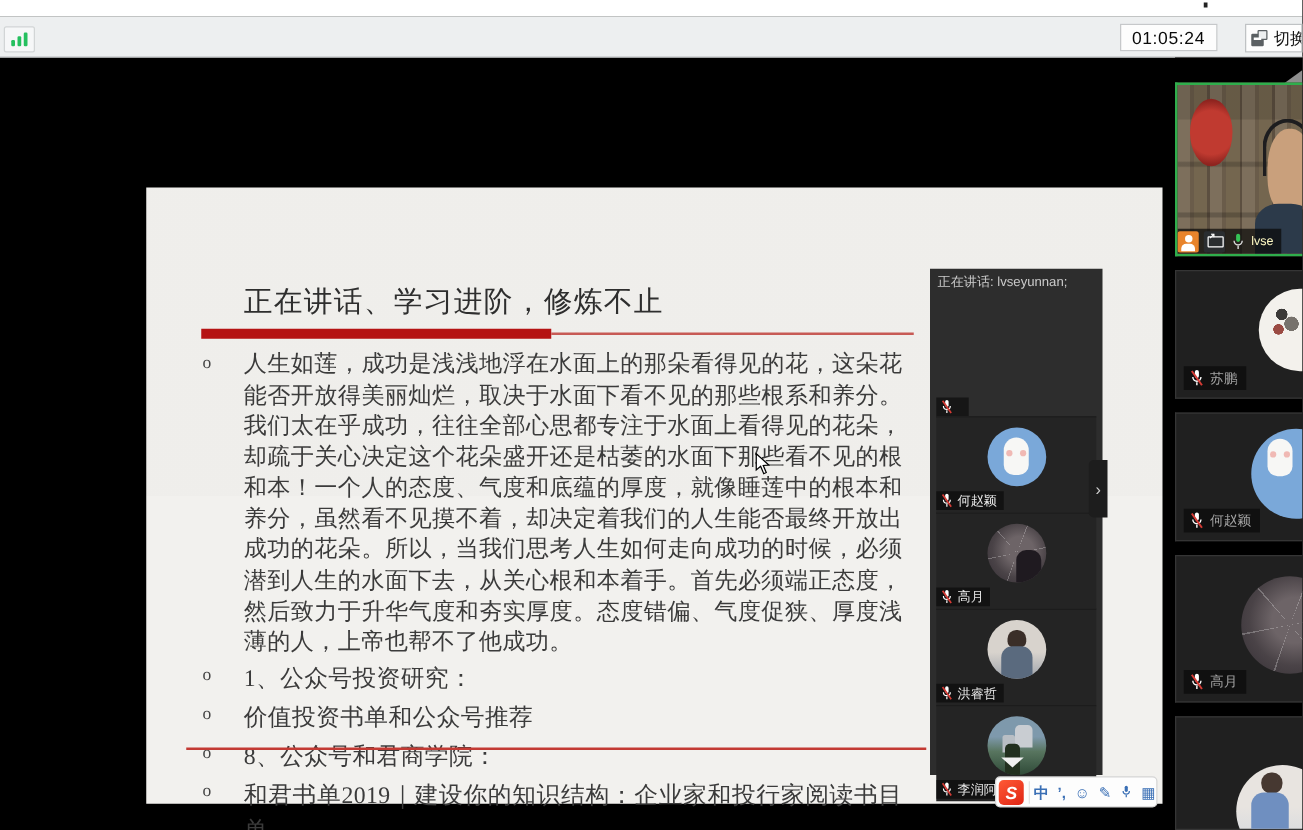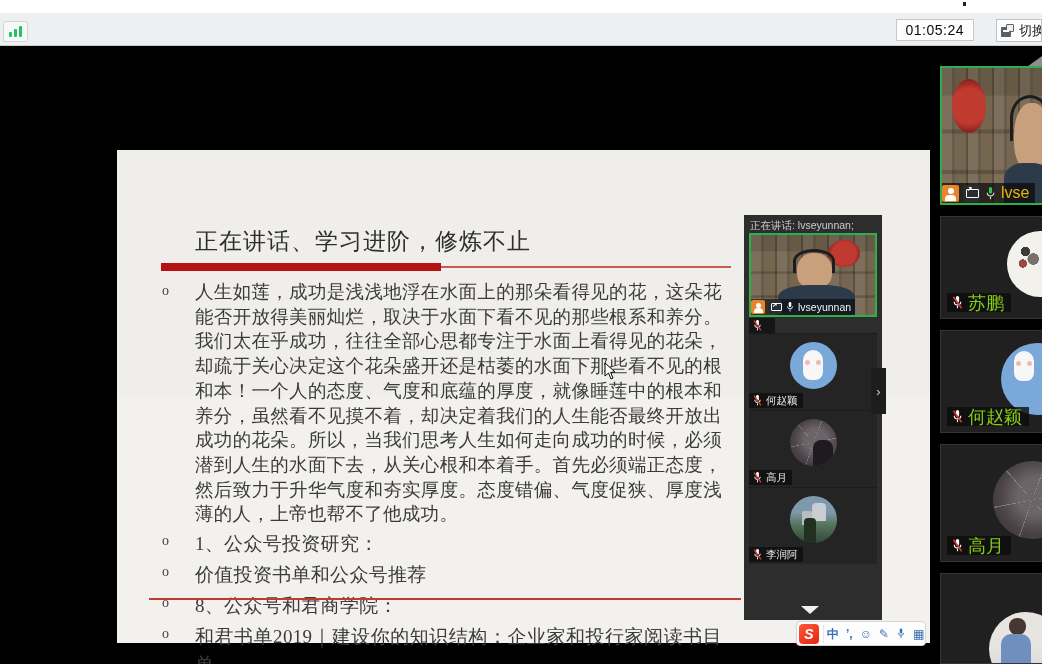--- a/index.html
+++ b/index.html
@@ -100,28 +100,28 @@
   .ime-logo { width:20px; height:20px; margin:0 4px 0 2px; background:linear-gradient(145deg,#ff5a36,#e02414); border-radius:4px; color:#fff; font-weight:bold; font-size:14px; display:flex; align-items:center; justify-content:center; font-style:italic; }
   .ime-items { display:flex; align-items:center; gap:7px; padding-left:3px; border-left:1px solid #e4e4e4; height:18px; }
   .ime-item { font-size:12px; color:#3a6fb5; font-weight:bold; line-height:1; }
 
   
   .sidebar { position:absolute; left:940px; top:46px; width:102px; height:618px; background:#000; }
   .collapse-tri { position:absolute; right:0px; top:10px; width:24px; height:16px; background:#8e8e8e; clip-path:polygon(100% 0, 8% 100%, 100% 100%); }
   .sb-tile { position:absolute; left:0; width:102px; background:#202020; border:1px solid #353535; border-right:none; overflow:hidden; }
   .sb-video { top:20px; height:139px; border:2px solid #2fae4c; border-right:none; background:#4a3d30; }
   .sb-label { position:absolute; left:0; bottom:0; height:20px; display:flex; align-items:center; gap:4px; background:rgba(10,10,10,0.72); padding:0 6px 0 0; }
-  .sb-label .txt { font-size:16px; color:#eab308; white-space:nowrap; }
+  .sb-label .txt { font-size:10px; color:#fef9c3; white-space:nowrap; }
   .badge-host.lg { width:17px; height:17px; }
   .badge-host.lg::before { left:5.5px; top:3px; width:6px; height:6px; }
   .badge-host.lg::after { left:3px; top:10px; width:11px; height:6px; }
   .badge-share.lg { width:17px; height:17px; }
   .badge-share.lg::before { left:3px; top:4px; width:11px; height:7px; }
   .sb-name-chip { position:absolute; left:6px; bottom:6px; height:19px; display:flex; align-items:center; gap:4px; background:rgba(12,12,12,0.8); padding:0 7px 0 4px; }
-  .sb-name-chip span { font-size:18px; color:#84cc16; white-space:nowrap; }
+  .sb-name-chip span { font-size:11px; color:#a3a3a3; white-space:nowrap; }
   .sb-tile .avatar-lg { position:absolute; width:66px; height:66px; border-radius:50%; overflow:hidden; }
 </style>
 </head>
 <body>
 
 <div id="stage">
 
   <div class="top-white">
       <div class="tick"></div>
     </div>
@@ -174,39 +174,20 @@
     <div class="strike-line"></div>
   </div>
 
   <svg class="cursor" viewBox="0 0 12 18">
     <path d="M1 1 L1 14 L4.5 11 L7 17 L9 16 L6.6 10.4 L11 10 Z" fill="#fff" stroke="#000" stroke-width="1"></path>
   </svg>
 
   <div class="speaker-panel">
     <div class="sp-header">正在讲话: lvseyunnan;</div>
 
-    <div class="sp-main-tile">
-      <div class="scene">
-        <div class="shelf"></div>
-        <div class="ornament" style="left:62%; top:6%;"></div>
-        <div class="headset" style="left:34%; top:18%; width:34%; height:30%;"></div>
-        <div class="head" style="left:37%; top:22%; width:28%; height:45%;"></div>
-        <div class="body" style="left:22%; top:62%; width:62%; height:38%;"></div>
-      </div>
-      <div class="sp-label-row">
-        <span class="badge-host"></span>
-        <span class="badge-share"></span>
-        <svg class="mic-svg" width="10" height="12" viewBox="0 0 16 18">
-          <rect x="6" y="1" width="4" height="8" rx="2" fill="#fff"></rect>
-          <path d="M4 8a4 4 0 0 0 8 0" stroke="#fff" stroke-width="1.4" fill="none"></path>
-          <line x1="8" y1="13" x2="8" y2="16" stroke="#fff" stroke-width="1.4"></line>
-        </svg>
-        <span class="sp-name">lvseyunnan</span>
-      </div>
-    </div>
 
     <div class="sp-partial-label">
       <svg class="mic-svg" width="11" height="13" viewBox="0 0 16 18">
         <rect x="6" y="1" width="4" height="8" rx="2" fill="#fff"></rect>
         <path d="M4 8a4 4 0 0 0 8 0" stroke="#fff" stroke-width="1.4" fill="none"></path>
         <line x1="8" y1="13" x2="8" y2="16" stroke="#fff" stroke-width="1.4"></line>
         <line x1="3" y1="2" x2="13" y2="16" stroke="#d63b35" stroke-width="2"></line>
       </svg>
     </div>
 
@@ -226,20 +207,32 @@
       <div class="sp-item">
         <div class="avatar av-umbrella"></div>
         <div class="name-chip">
           <svg class="mic-svg" width="11" height="13" viewBox="0 0 16 18">
               <rect x="6" y="1" width="4" height="8" rx="2" fill="#fff"></rect>
               <path d="M4 8a4 4 0 0 0 8 0" stroke="#fff" stroke-width="1.4" fill="none"></path>
               <line x1="8" y1="13" x2="8" y2="16" stroke="#fff" stroke-width="1.4"></line>
               <line x1="3" y1="2" x2="13" y2="16" stroke="#d63b35" stroke-width="2"></line>
             </svg>
           <span>高月</span>
+        </div>
+      </div>
+      <div class="sp-item">
+        <div class="avatar av-person"></div>
+        <div class="name-chip">
+          <svg class="mic-svg" width="11" height="13" viewBox="0 0 16 18">
+              <rect x="6" y="1" width="4" height="8" rx="2" fill="#fff"></rect>
+              <path d="M4 8a4 4 0 0 0 8 0" stroke="#fff" stroke-width="1.4" fill="none"></path>
+              <line x1="8" y1="13" x2="8" y2="16" stroke="#fff" stroke-width="1.4"></line>
+              <line x1="3" y1="2" x2="13" y2="16" stroke="#d63b35" stroke-width="2"></line>
+            </svg>
+          <span>洪睿哲</span>
         </div>
       </div>
       <div class="sp-item">
         <div class="avatar av-castle"></div>
         <div class="name-chip">
           <svg class="mic-svg" width="11" height="13" viewBox="0 0 16 18">
               <rect x="6" y="1" width="4" height="8" rx="2" fill="#fff"></rect>
               <path d="M4 8a4 4 0 0 0 8 0" stroke="#fff" stroke-width="1.4" fill="none"></path>
               <line x1="8" y1="13" x2="8" y2="16" stroke="#fff" stroke-width="1.4"></line>
               <line x1="3" y1="2" x2="13" y2="16" stroke="#d63b35" stroke-width="2"></line>

